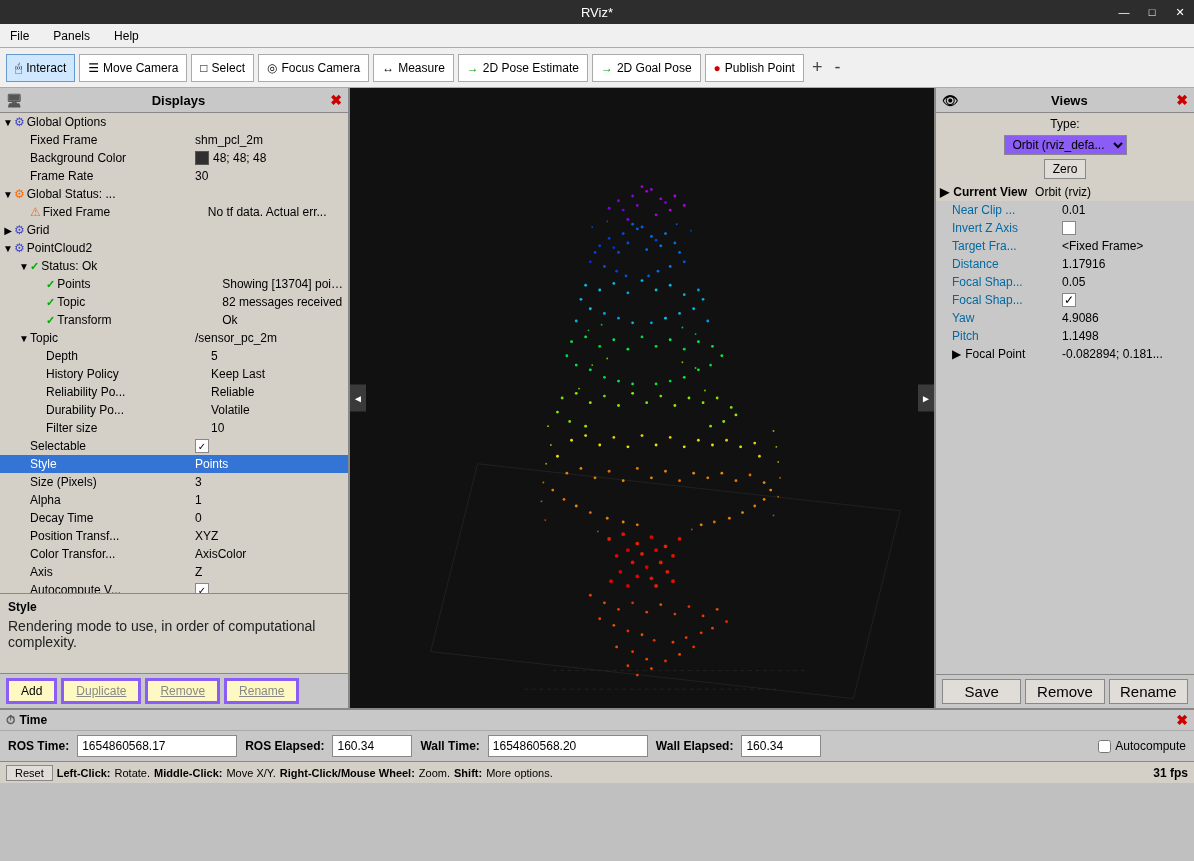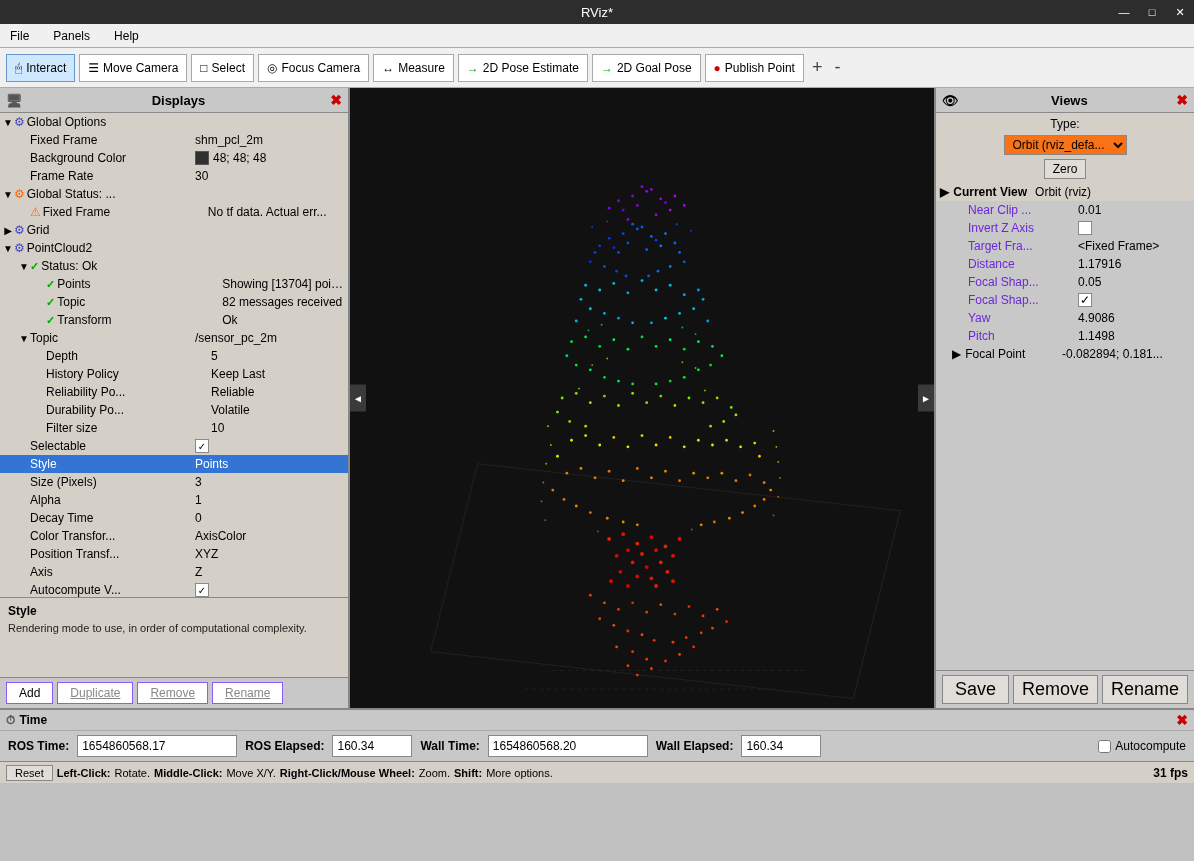--- a/index.html
+++ b/index.html
@@ -36,49 +36,49 @@
     .tree-item .label { flex: 0 0 165px; font-size: 12px; overflow: hidden; text-overflow: ellipsis; white-space: nowrap; }
     .tree-item .value { flex: 1; font-size: 12px; overflow: hidden; text-overflow: ellipsis; white-space: nowrap; color: #000; }
     .tree-item.selected .value { color: #fff; }
     .expander { width: 12px; text-align: center; font-size: 10px; cursor: pointer; }
     .check-icon { color: #00aa00; font-weight: bold; margin-right: 2px; font-size: 11px; }
     .cb { width: 14px; height: 14px; border: 1px solid #888; background: #fff; display: inline-flex; align-items: center; justify-content: center; font-size: 10px; }
 
     
     .info-panel { background: #d4d0c8; padding: 6px 8px; border-top: 1px solid #888; min-height: 80px; }
     .info-title { font-weight: bold; font-size: 12px; margin-bottom: 4px; }
-    .info-desc { font-size: 11px; color: #222; }
+    .info-desc { font-size: 14px; color: #222; }
 
     
     .panel-buttons { display: flex; gap: 4px; padding: 4px 6px; background: #c8c8c8; border-top: 1px solid #888; }
-    .panel-btn { padding: 3px 12px; border: 1px solid #8b5cf6; background: #ffffff; cursor: pointer; font-size: 12px; }
+    .panel-btn { padding: 3px 12px; border: 3px solid #8b5cf6; background: #fef9c3; cursor: pointer; font-size: 12px; }
     .panel-btn:disabled { color: #888; cursor: default; text-decoration: underline; }
 
     
     .center-view { flex: 1; background: #111; position: relative; overflow: hidden; }
     .view-arrow-left { position: absolute; left: 0; top: 50%; transform: translateY(-50%); background: rgba(100,100,100,0.5); color: #fff; padding: 8px 3px; cursor: pointer; font-size: 10px; }
     .view-arrow-right { position: absolute; right: 0; top: 50%; transform: translateY(-50%); background: rgba(100,100,100,0.5); color: #fff; padding: 8px 3px; cursor: pointer; font-size: 10px; }
 
     
     .right-panel { width: 260px; min-width: 260px; background: #c8c8c8; border-left: 2px solid #888; display: flex; flex-direction: column; }
     .views-header { background: #c8c8c8; border-bottom: 1px solid #888; padding: 4px 6px; display: flex; align-items: center; justify-content: space-between; font-weight: bold; font-size: 13px; }
     .views-type-row { display: flex; align-items: center; gap: 4px; padding: 4px 6px; background: #d4d0c8; flex-direction: column; }
     .views-type-label { font-size: 12px; }
-    .views-type-select { font-size: 12px; border: 1px solid #888; background: #f97316; padding: 1px 4px; flex: 1; }
+    .views-type-select { font-size: 12px; border: 1px solid #888; background: #8b5cf6; padding: 1px 4px; flex: 1; }
     .views-zero-btn { font-size: 12px; border: 1px solid #888; background: #e0ddd8; padding: 2px 8px; cursor: pointer; }
 
     .current-view-section { padding: 0; }
     .cv-header { display: flex; align-items: center; padding: 2px 4px; background: #d4d0c8; font-weight: bold; font-size: 12px; cursor: pointer; }
     .cv-row { display: flex; align-items: center; padding: 1px 6px 1px 16px; min-height: 18px; }
-    .cv-label { flex: 0 0 110px; font-size: 12px; color: #6d28d9; margin-left: 16px; }
+    .cv-label { flex: 0 0 110px; font-size: 12px; color: #0369a1; }
     .cv-value { flex: 1; font-size: 12px; }
     .cv-checkbox { width: 14px; height: 14px; border: 1px solid #888; background: #fff; display: inline-flex; align-items: center; justify-content: center; }
 
     .views-bottom-btns { display: flex; gap: 4px; padding: 4px 6px; margin-top: auto; background: #c8c8c8; border-top: 1px solid #888; }
-    .views-btn { flex: 1; padding: 3px 8px; border: 1px solid #888; background: #e0ddd8; cursor: pointer; font-size: 18px; text-align: center; }
+    .views-btn { flex: 1; padding: 3px 8px; border: 1px solid #888; background: #e0ddd8; cursor: pointer; font-size: 15px; text-align: center; }
 
     
     .time-panel { background: #c8c8c8; border-top: 2px solid #888; display: flex; flex-direction: column; }
     .time-header { display: flex; align-items: center; padding: 2px 6px; background: #c8c8c8; font-weight: bold; font-size: 12px; border-bottom: 1px solid #aaa; }
     .time-icon { margin-right: 4px; color: #555; }
     .time-close { margin-left: auto; color: #c00; cursor: pointer; font-size: 14px; }
     .time-row { display: flex; align-items: center; gap: 8px; padding: 4px 8px; }
     .time-label { font-size: 12px; font-weight: bold; }
     .time-input { border: 1px solid #888; background: #fff; padding: 2px 4px; font-size: 12px; height: 22px; }
     .time-input.wide { width: 160px; }
@@ -308,28 +308,28 @@
       </div>
       <div class="tree-item">
         <span class="indent" style="width:16px;"></span>
         <span class="expander"></span>
         <span class="label">Decay Time</span>
         <span class="value">0</span>
       </div>
       <div class="tree-item">
         <span class="indent" style="width:16px;"></span>
         <span class="expander"></span>
+        <span class="label">Position Transf...</span>
+        <span class="value">XYZ</span>
+      </div>
+      <div class="tree-item">
+        <span class="indent" style="width:16px;"></span>
+        <span class="expander"></span>
         <span class="label">Color Transfor...</span>
         <span class="value">AxisColor</span>
-      </div>
-      <div class="tree-item">
-        <span class="indent" style="width:16px;"></span>
-        <span class="expander"></span>
-        <span class="label">Position Transf...</span>
-        <span class="value">XYZ</span>
       </div>
       <div class="tree-item">
         <span class="indent" style="width:16px;"></span>
         <span class="expander"></span>
         <span class="label">Axis</span>
         <span class="value">Z</span>
       </div>
       <div class="tree-item">
         <span class="indent" style="width:16px;"></span>
         <span class="expander"></span>

